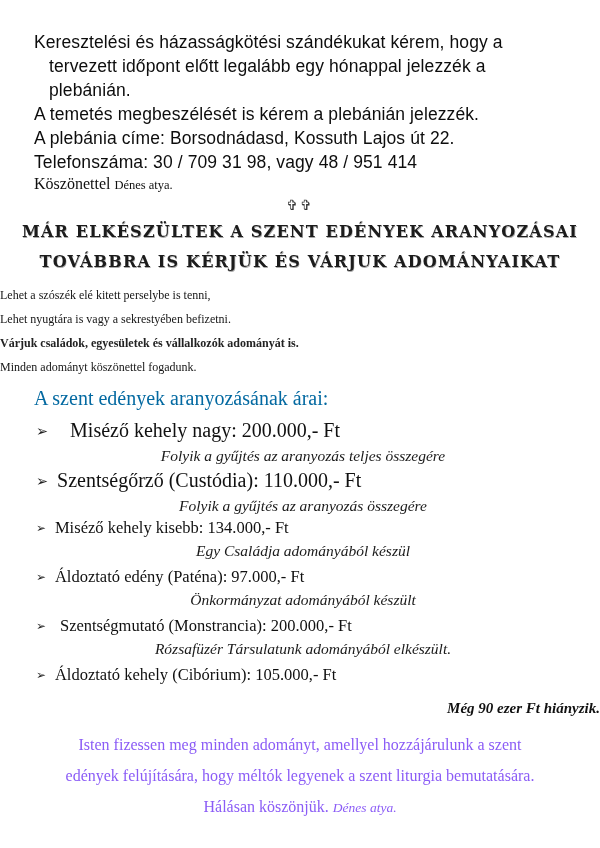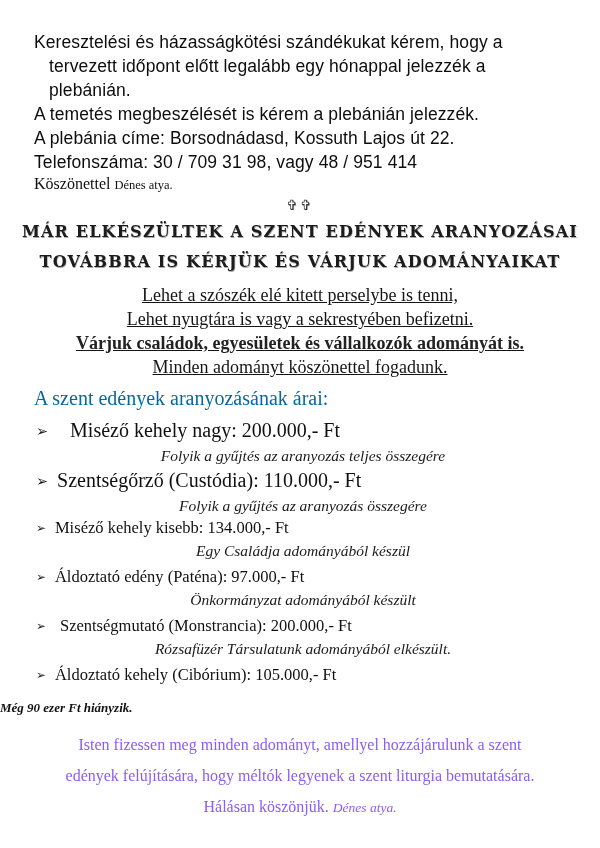--- a/index.html
+++ b/index.html
@@ -27,21 +27,21 @@
   }
   
   .headline{
     text-align:center;font-family:"DejaVu Serif", serif;
     font-weight:bold;font-size:16px;line-height:30px;
     letter-spacing:1.2px;color:#1c1c1c;margin-top:2px;
     text-shadow:0.6px 0.6px 0 #aaa;
   }
   
   .body-para{
-    text-align:center;font-size:18px;line-height:24px;color:#151515;margin-top:6px;text-decoration:underline;
+    font-size:12px;line-height:24px;color:#151515;margin-top:6px;
   }
   .body-para .strong{font-weight:bold;color:#222;}
   
   .price-title{
     font-size:20px;line-height:26px;margin:6px 0 6px 34px;color:#0369a1;
   }
   .items{margin-left:36px;}
   .item{margin-bottom:0;}
   .item-label{display:flex;align-items:baseline;color:#101010;}
   .item-large .item-label{font-size:20px;line-height:26px;}
@@ -51,22 +51,22 @@
   .gap-norm{margin-right:9px;}
   .gap-med{margin-right:14px;}
   .item-note{
     text-align:center;font-style:italic;font-size:15.5px;line-height:22px;
     color:#1a1a1a;padding-right:30px;
   }
   .item-small .item-note{margin-bottom:4px;}
   .item-large .item-note{margin-bottom:0;}
   
   .remaining{
-    text-align:left;font-weight:bold;font-style:italic;
-    font-size:13px;line-height:26px;margin-top:8px;color:#111;
+    text-align:right;font-weight:bold;font-style:italic;
+    font-size:15px;line-height:26px;margin-top:8px;color:#111;
   }
   
   .footer{
     text-align:center;font-size:16px;line-height:31px;
     margin-top:8px;padding:0 12px;color:#8b5cf6;
   }
   .footer .sig{font-style:italic;font-size:13.5px;}
 </style>
 </head>
 <body>

